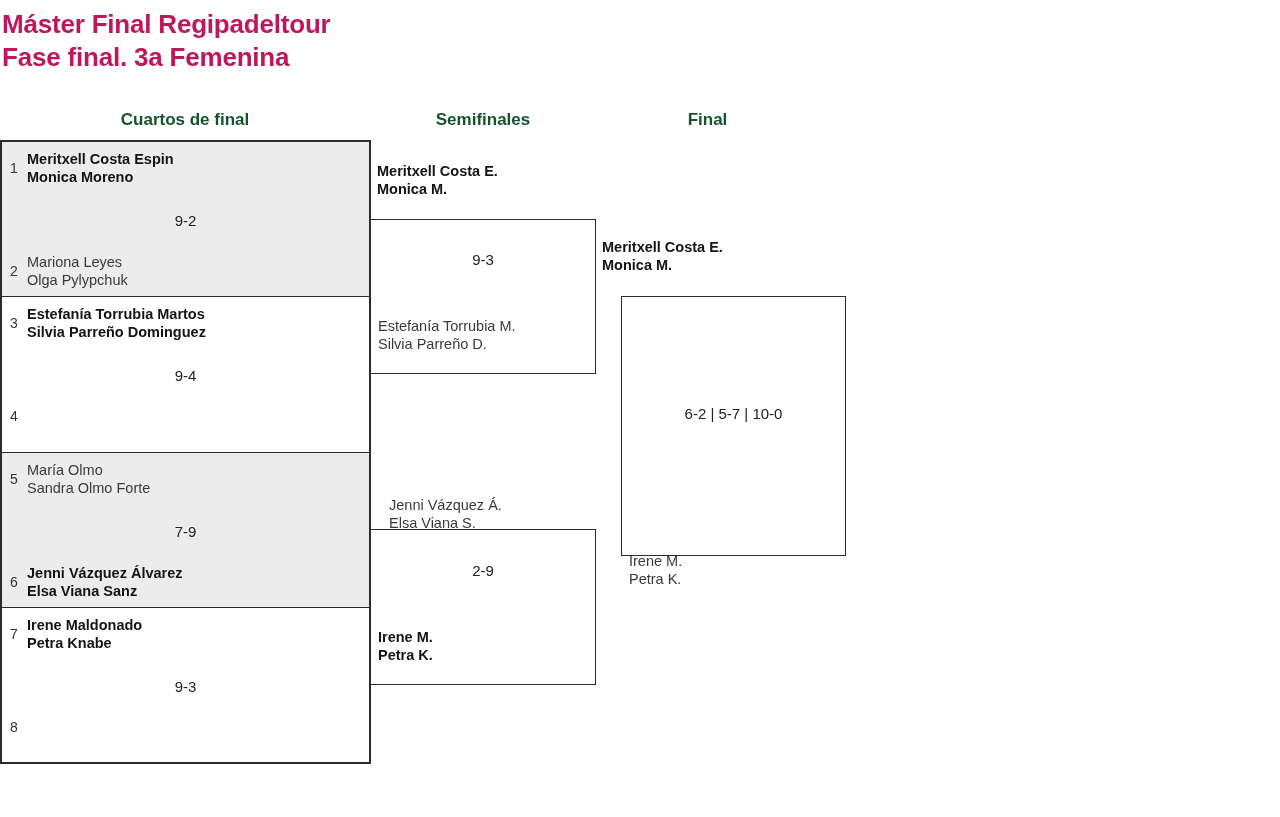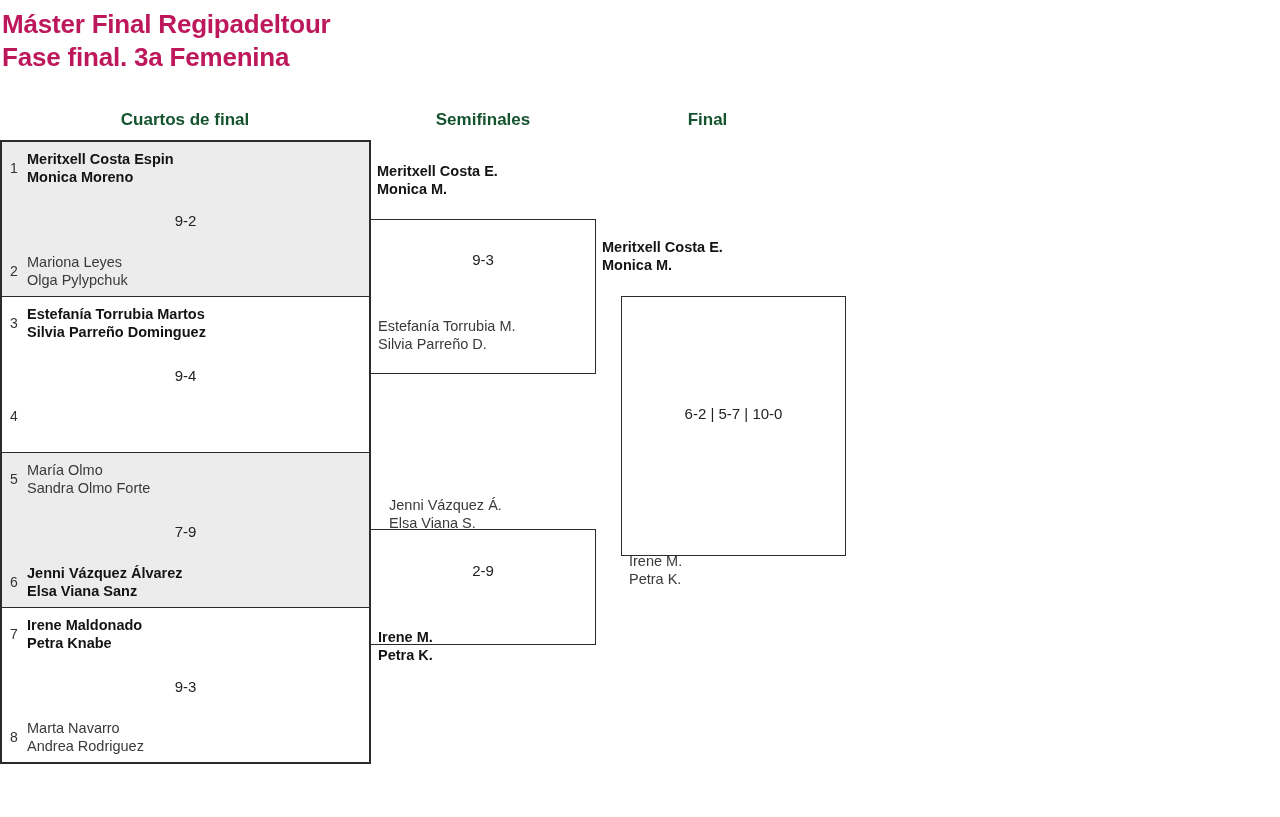--- a/index.html
+++ b/index.html
@@ -51,21 +51,21 @@
     position:absolute; top:70px; left:0; width:100%;
     text-align:center; font-size:15px; color:#222;
   }
 
   
   .round-box {
     position:absolute; box-sizing:border-box;
     border:1px solid #2B2B2B; background:transparent;
   }
   .sf1-box { left:370px; top:219px; width:226px; height:155px; }
-  .sf2-box { left:370px; top:529px; width:226px; height:116px; }
+  .sf2-box { left:370px; top:529px; width:226px; height:156px; }
   .final-box { left:595px; top:296px; width:225px; height:260px;margin-left:26px; }
 
   .box-score {
     position:absolute; left:0; width:100%; text-align:center;
     font-size:15px; color:#222;
   }
   .sf1-box .box-score { top:31px; }
   .sf2-box .box-score { top:32px; }
   .final-box .box-score { top:108px; }
 
@@ -151,24 +151,20 @@
       <div class="team-row t1">
         <span class="seed">7</span>
         <span class="names winner">
           <div>Irene Maldonado</div>
           <div>Petra Knabe</div>
         </span>
       </div>
       <div class="score">9-3</div>
       <div class="team-row t2">
         <span class="seed">8</span>
-        <span class="names">
-          <div>Marta Navarro</div>
-          <div>Andrea Rodriguez</div>
-        </span>
       </div>
     </div>
 
   </div>
 
   <div class="float-team sf1-winner names winner">
     <div>Meritxell Costa E.</div>
     <div>Monica M.</div>
   </div>
 

